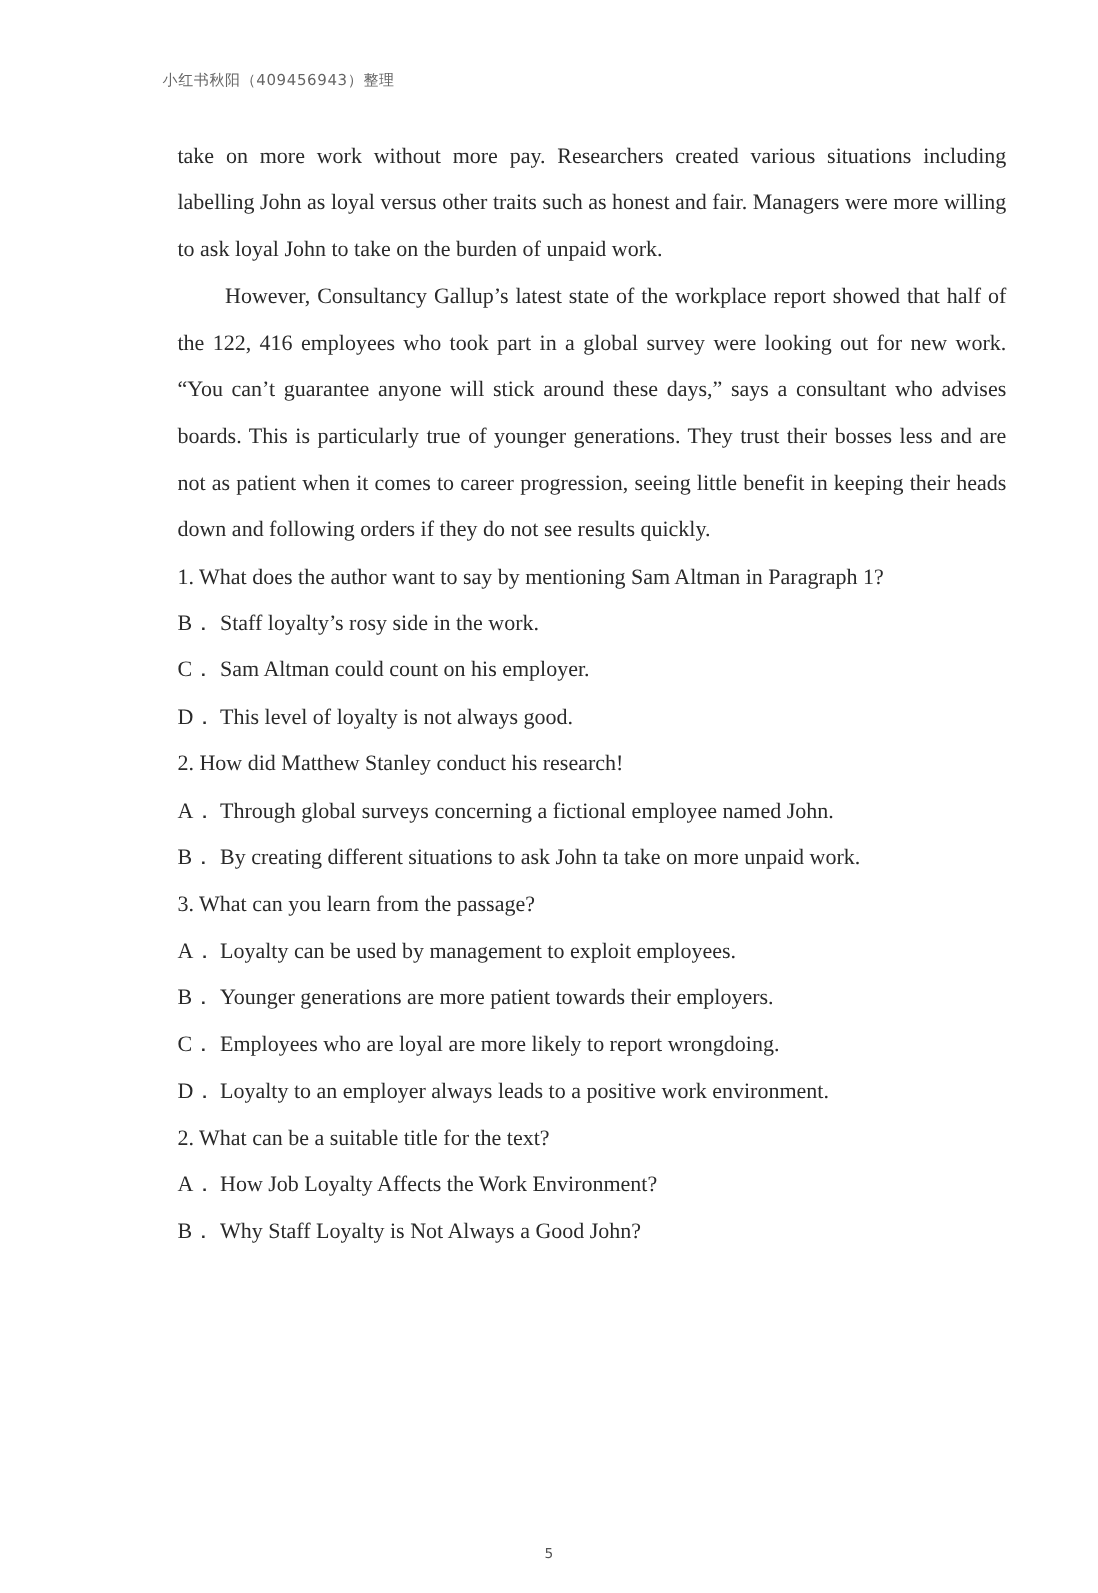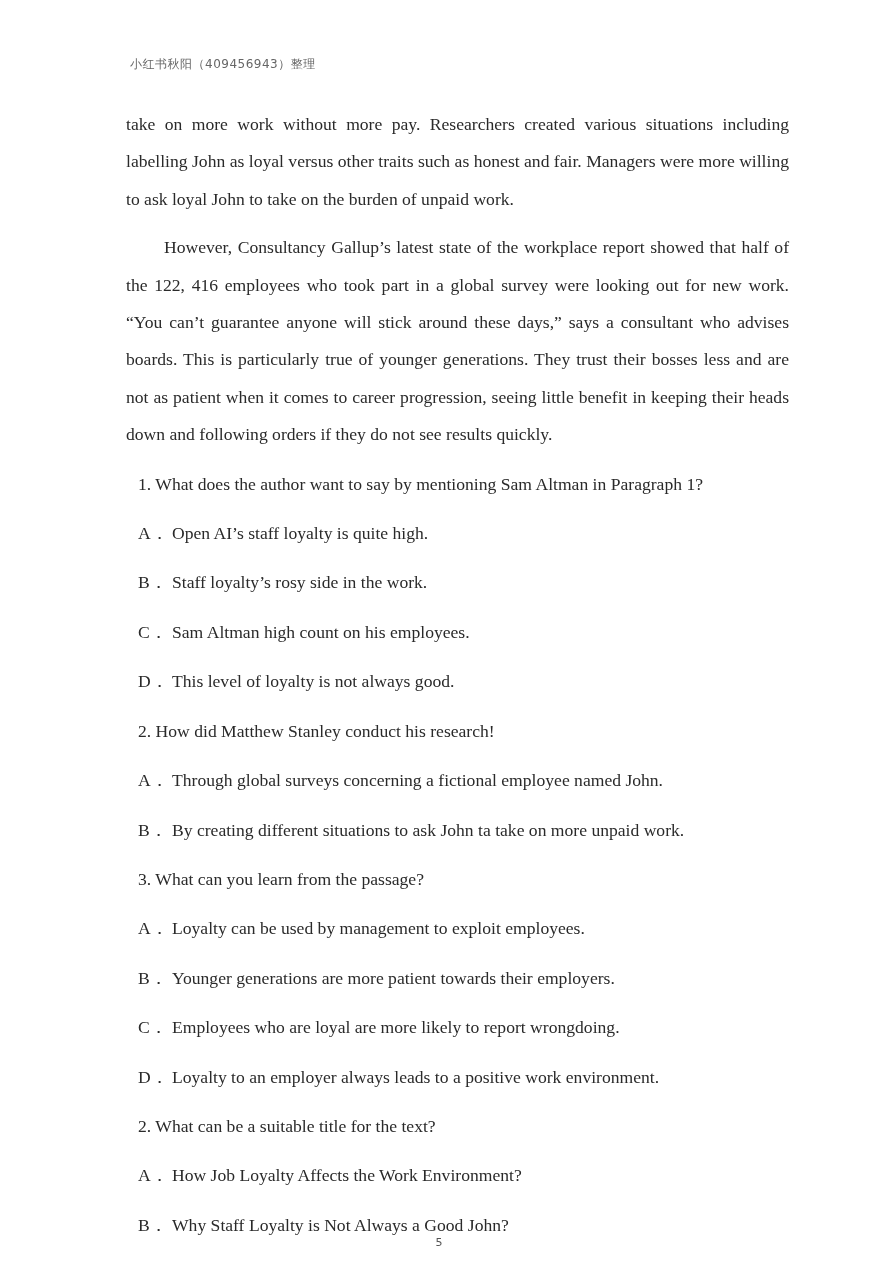--- a/index.html
+++ b/index.html
@@ -4,48 +4,47 @@
 <style>
   html, body { margin: 0; padding: 0; background: #ffffff; }
   body { width: 878px; height: 1274px; position: relative; overflow: hidden; }
   .page { position: absolute; left: 0; top: 0; width: 878px; height: 910px; background: #fff; }
   .header {
     position: absolute; left: 130px; top: 56px;
     font-family: "DejaVu Sans", sans-serif; font-size: 12px; color: #666;
     letter-spacing: 0.5px;
   }
   .body-text {
-    position: absolute; left: 126px; top: 106px; width: 663px;
+    position: absolute; left: 142px; top: 106px; width: 663px;
     font-family: "Liberation Serif", serif; font-size: 17.6px; color: #2a2a2a;
     line-height: 37.4px;
   }
   .para { margin: 0; text-align: justify; }
-  .para.indent { text-indent: 38px; margin-top: 11px; }
-  .line { margin: 12px; white-space: nowrap; }
+  .para.indent { text-indent: 38px; }
+  .line { margin: 0; white-space: nowrap; }
   .opt-letter { display: inline-block; width: 34px; }
   .footer {
     position: absolute; left: 0; width: 878px; top: 1236px; text-align: center;
     font-family: "DejaVu Sans", sans-serif; font-size: 11px; color: #555;
   }
 </style>
 </head>
 <body>
 
 <div class="page">
   <div class="header">小红书秋阳（409456943）整理</div>
 
   <div class="body-text">
     <p class="para">take on more work without more pay. Researchers created various situations including labelling John as loyal versus other traits such as honest and fair. Managers were more willing to ask loyal John to take on the burden of unpaid work.</p>
     <p class="para indent">However, Consultancy Gallup’s latest state of the workplace report showed that half of the 122, 416 employees who took part in a global survey were looking out for new work. “You can’t guarantee anyone will stick around these days,” says a consultant who advises boards. This is particularly true of younger generations. They trust their bosses less and are not as patient when it comes to career progression, seeing little benefit in keeping their heads down and following orders if they do not see results quickly.</p>
 
     <div>
       <p class="line">1. What does the author want to say by mentioning Sam Altman in Paragraph 1?</p>
-      <p class="line"><span class="opt-letter">A．</span><span>Open AI’s staff loyalty is quite high.</span></p>
       <p class="line"><span class="opt-letter">B．</span><span>Staff loyalty’s rosy side in the work.</span></p>
-      <p class="line"><span class="opt-letter">C．</span><span>Sam Altman high count on his employees.</span></p>
+      <p class="line"><span class="opt-letter">C．</span><span>Sam Altman could count on his employer.</span></p>
       <p class="line"><span class="opt-letter">D．</span><span>This level of loyalty is not always good.</span></p>
     </div>
 
     <div>
       <p class="line">2. How did Matthew Stanley conduct his research!</p>
       <p class="line"><span class="opt-letter">A．</span><span>Through global surveys concerning a fictional employee named John.</span></p>
       <p class="line"><span class="opt-letter">B．</span><span>By creating different situations to ask John ta take on more unpaid work.</span></p>
     </div>
 
     <div>

